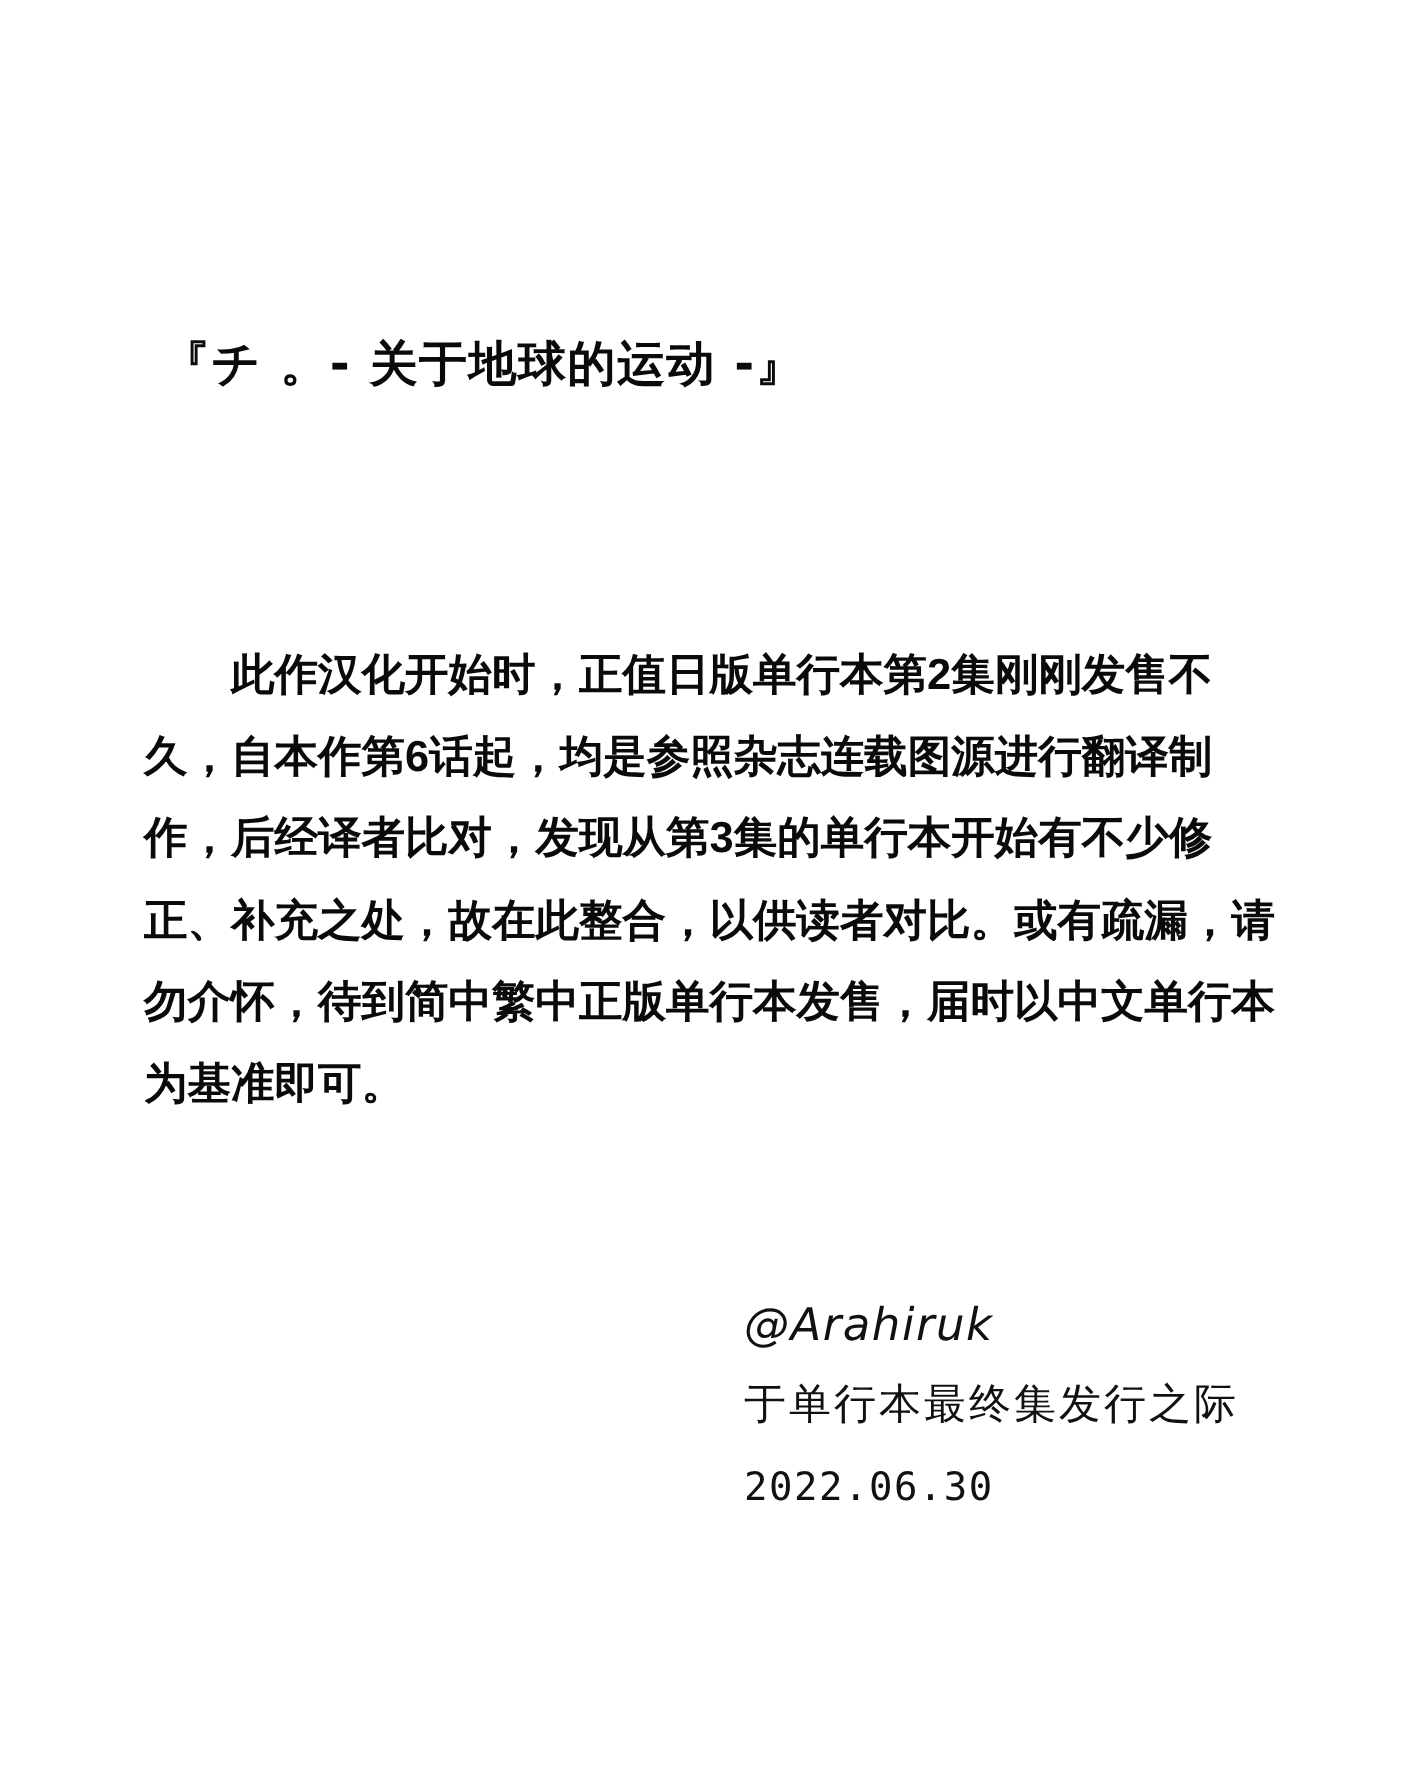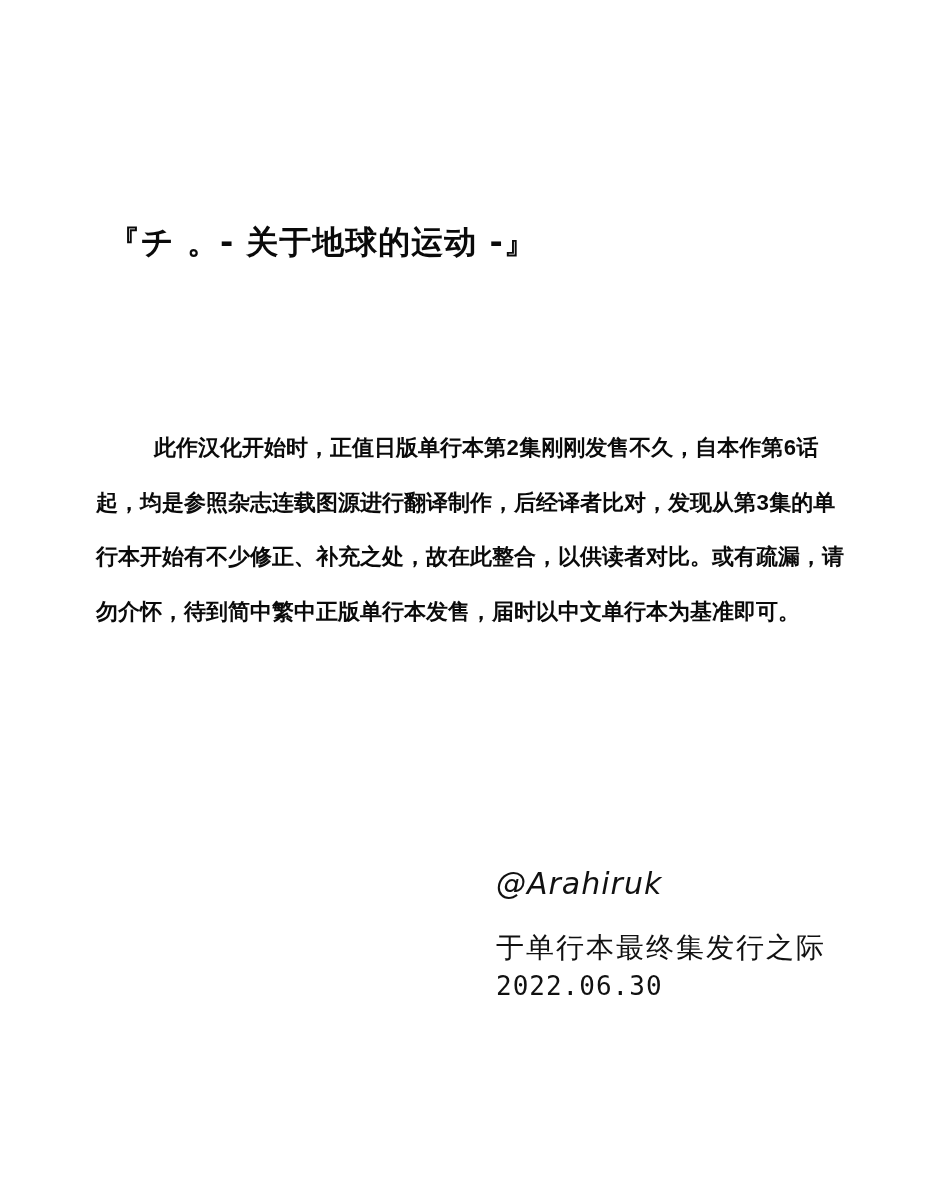--- a/index.html
+++ b/index.html
@@ -40,49 +40,50 @@
       font-size: 30px;
       line-height: 42px;
       letter-spacing: 1px;
       white-space: nowrap;
     }
     .body-text {
       position: absolute;
       left: 96px;
       top: 423px;
       width: 760px;
-      font-family: Liberation Mono, monospace;
+      font-family: Liberation Sans, sans-serif;
       font-weight: bold;
-      font-size: 22px;
+      font-size: 29px;
       line-height: 54.5px;
       text-indent: 58px;
       letter-spacing: 0px;
       margin: 0;
     }
     .sign-block {
       position: absolute;
       right: 118px;
       top: 862px;
       font-family: "DejaVu Sans", "Liberation Sans", sans-serif;
       font-weight: normal;
       color: #111111;
     }
     .sign-handle {
       font-size: 30px;
       line-height: 44px;
       font-style: italic;
       letter-spacing: 1px;
     }
     .sign-note {
-      margin-top: 22px;
+      margin-top: 10px;
       font-size: 28px;
       line-height: 40px;
       letter-spacing: 2px;
     }
     .sign-date {
+      margin-top: 18px;
       font-family: "DejaVu Sans Mono", "Liberation Mono", monospace;
       font-size: 26px;
       line-height: 36px;
       letter-spacing: 1px;
     }
   </style>
 </head>
 <body>
 
 <div class="page">

